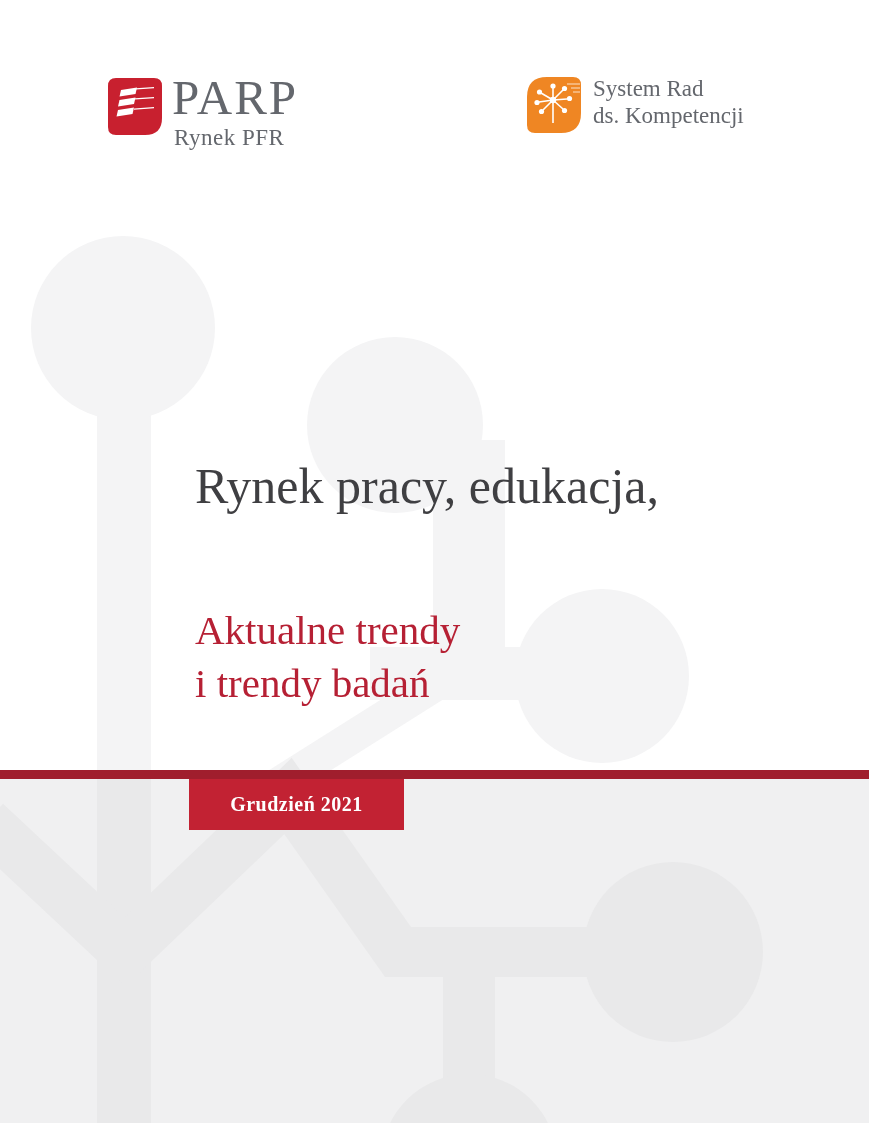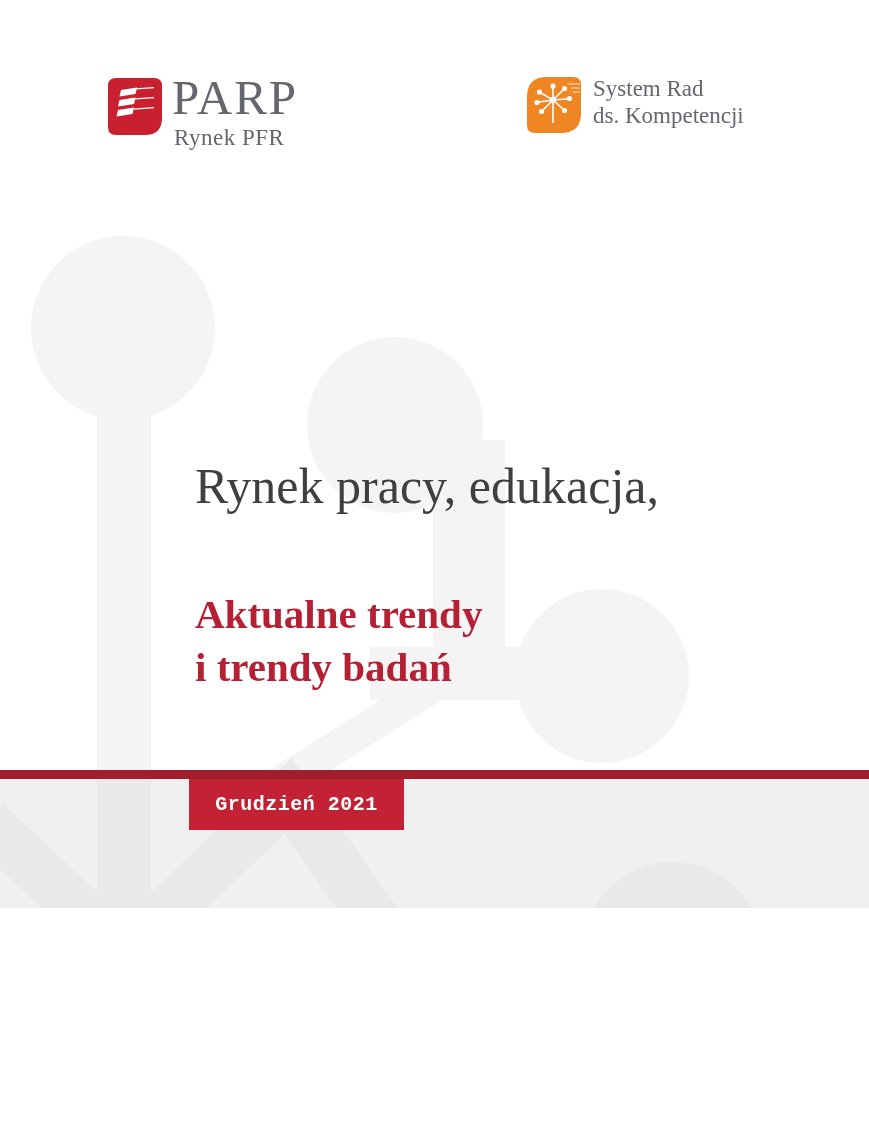--- a/index.html
+++ b/index.html
@@ -1,18 +1,18 @@
 <!DOCTYPE html>
 <html style="--parp-red: #c8202f; --orange: #ef8623; --maroon-line: #a01e2d; --badge-red: #c22233; --subtitle-red: #b62034; --title-gray: #3f3f42; --logo-gray: #64676d;"><head>
 <meta charset="utf-8">
 <style>
   html,body{margin:0;padding:0;background:#fff;}
   .page{
     position:relative;
-    width:869px;height:908px;
+    width:869px;height:1123px;
     overflow:hidden;
     background:#ffffff;
     font-family:"Liberation Serif", serif;
   }
   
   .bg-svg{position:absolute;left:0;top:0;width:869px;height:1123px;}
   
   .parp-logo{position:absolute;left:108px;top:78px;display:flex;align-items:flex-start;}
   .parp-mark{width:54px;height:57px;flex:0 0 auto;}
   .parp-text-block{margin-left:10px;margin-top:-6px;}
@@ -31,37 +31,37 @@
     font-size:23px;line-height:27px;color:var(--logo-gray);
   }
   
   .title{
     position:absolute;left:195px;top:454px;
     font-size:50px;line-height:65px;
     color:var(--title-gray);
     letter-spacing:0px;
   }
   .subtitle{
-    position:absolute;left:195px;top:588px;
+    position:absolute;left:195px;top:604px;
     font-size:41px;line-height:53px;
-    font-weight:700;
+    font-weight:400;
     color:var(--subtitle-red);
   }
   
   .rule{
     position:absolute;left:0;top:770px;width:869px;height:9px;
     background:var(--maroon-line);
   }
   .date-badge{
     position:absolute;left:189px;top:779px;width:215px;height:51px;
     background:var(--badge-red);
     display:flex;align-items:center;justify-content:center;
   }
   .date-badge span{
-    font-family:Liberation Mono, monospace;
+    font-family:Liberation Serif, serif;
     font-weight:700;font-size:20px;letter-spacing:0.5px;
     color:#ffffff;
   }
 </style>
 </head>
 <body>
 
 <div class="page">
 
   <svg class="bg-svg" viewBox="0 0 869 1123" xmlns="http://www.w3.org/2000/svg" aria-hidden="true">

